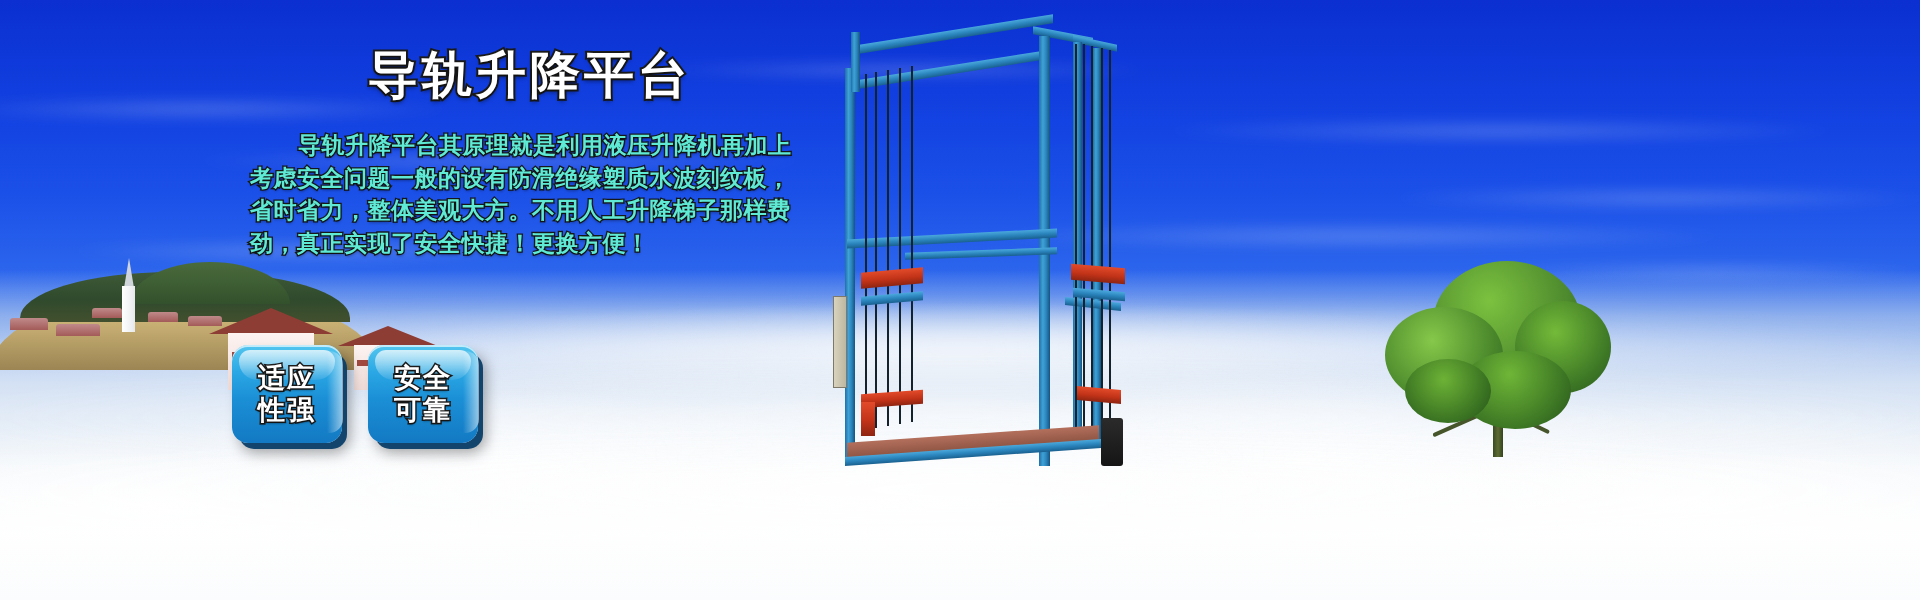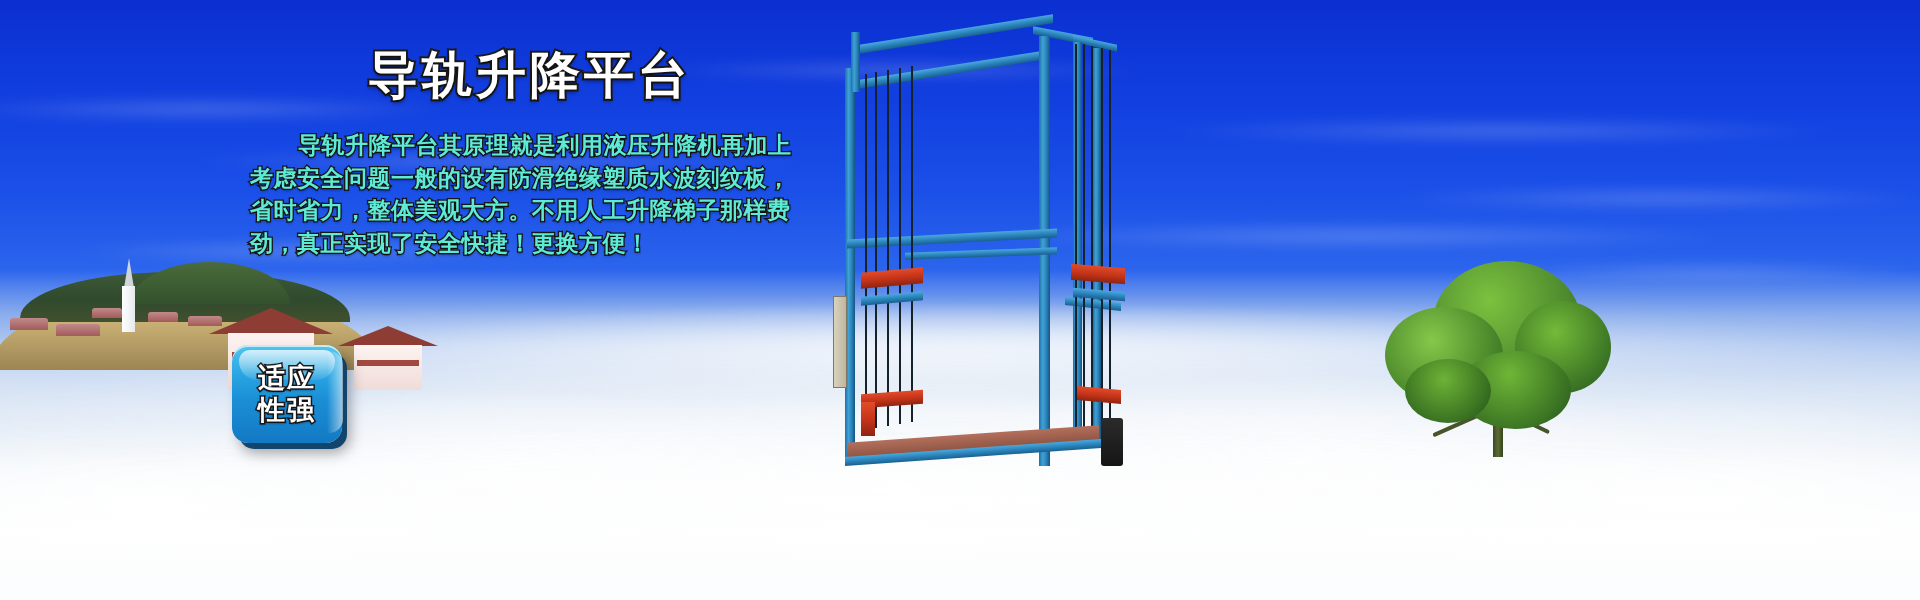--- a/index.html
+++ b/index.html
@@ -287,15 +287,19 @@
       <li>省时省力，整体美观大方。不用人工升降梯子那样费</li>
       <li>劲，真正实现了安全快捷！更换方便！</li>
     </ul>
   </div>
 
   <div class="btns">
     <div class="btn">
       <span class="ln">适应</span>
       <span class="ln">性强</span>
     </div>
+    <div class="btn">
+      <span class="ln">安全</span>
+      <span class="ln">可靠</span>
+    </div>
   </div>
 
 </div>
 
 </body></html>

